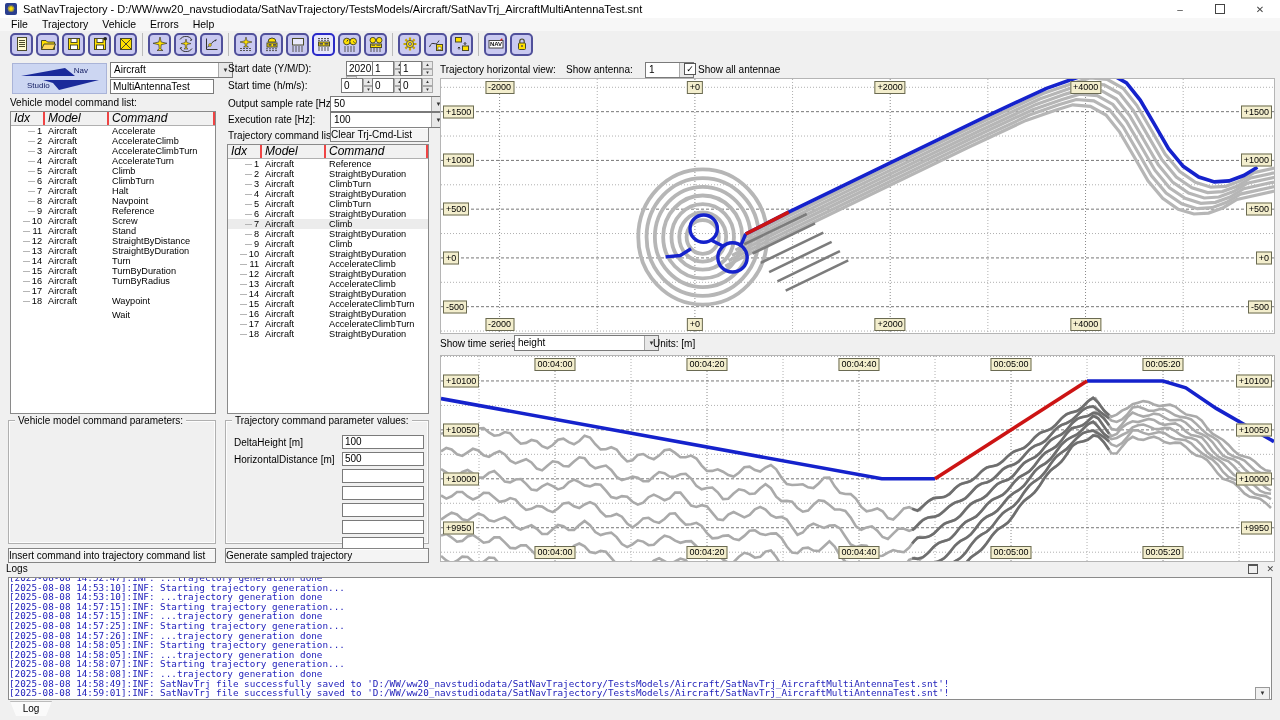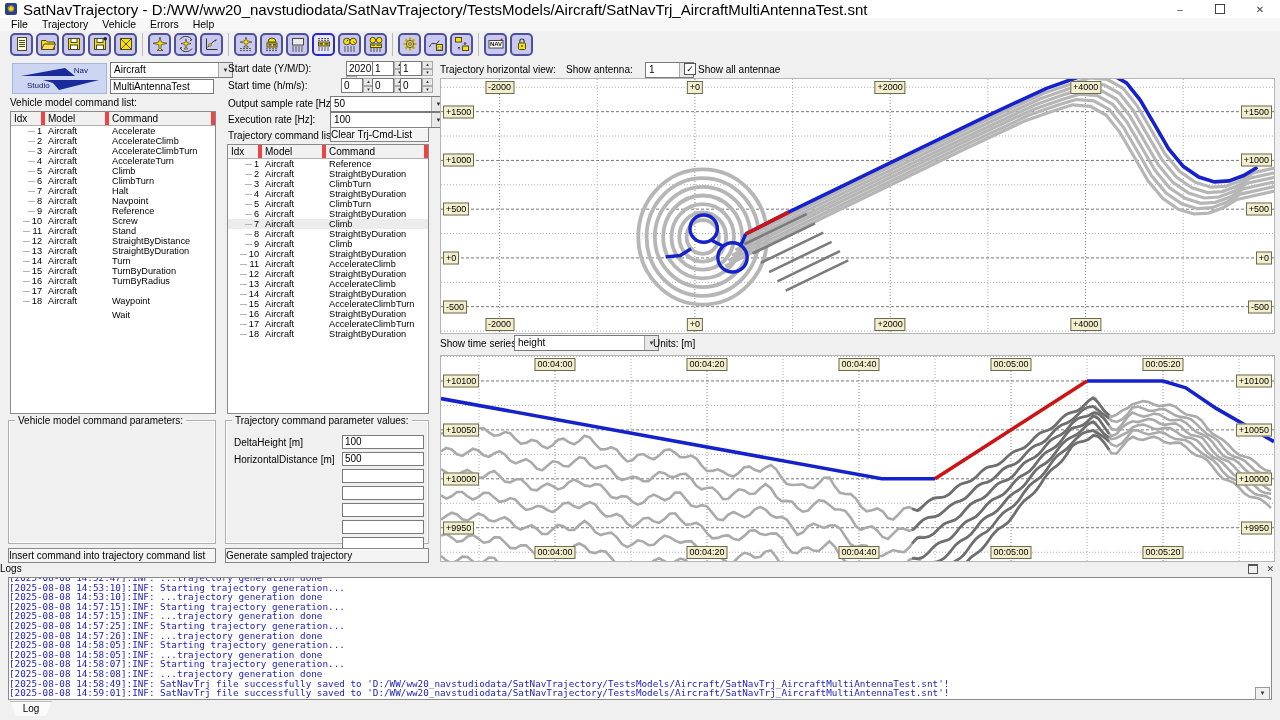--- a/index.html
+++ b/index.html
@@ -1,21 +1,21 @@
 <!DOCTYPE html>
 <html><head>
 <meta charset="utf-8">
 <style>
   html,body{margin:0;padding:0;background:#888;}
   #app{position:relative;width:1280px;height:720px;background:#f0f0f0;overflow:hidden;
        font-family:"Liberation Sans",sans-serif;font-size:10px;color:#000;}
   
   .titlebar{position:absolute;left:0;top:0;width:100%;height:18px;background:#ffffff;display:flex;align-items:center;border-bottom:1px solid #e4e4e4;}
   .appicon{width:12px;height:12px;margin:0 6px 0 5px;background:#2b3f8f;border-radius:2px;color:#ffe000;font-size:9px;line-height:12px;text-align:center;}
-  .title-text{font-size:15px;white-space:nowrap;}
+  .title-text{font-size:11px;white-space:nowrap;}
   .win-controls{margin-left:auto;display:flex;height:18px;}
   .win-btn{width:40px;height:18px;display:flex;align-items:center;justify-content:center;color:#444;font-size:10px;}
   .maxbox{width:8px;height:8px;border:1px solid #444;}
   
   .menubar{position:absolute;top:18px;left:0;width:100%;height:13px;background:#f7f7f7;display:flex;padding-left:4px;}
   .menu-item{padding:0 7px;line-height:13px;font-size:10.5px;}
   
   .toolbar{position:absolute;top:31px;left:0;width:100%;height:27px;display:flex;align-items:center;padding-left:5px;background:#f0f0f0;}
   .tb-group{display:flex;gap:3px;align-items:center;padding:0 5px;border-right:1px solid #bbb;}
   .tb-group:last-child{border-right:none;}
@@ -28,36 +28,36 @@
   .dd .arr{position:absolute;right:0;top:0;bottom:0;width:13px;background:#e8e8e8;border-left:1px solid #aaa;display:flex;align-items:center;justify-content:center;font-size:6px;color:#333;}
   .spin{position:absolute;display:flex;}
   .spin .sval{background:#fff;border:1px solid #7a7a7a;height:13px;line-height:13px;padding:0 2px;font-size:10px;}
   .spin .sbtns{width:11px;display:flex;flex-direction:column;}
   .spin .sb{flex:1;background:#e8e8e8;border:1px solid #aaa;font-size:4.5px;line-height:5px;text-align:center;color:#333;}
   .btn{position:absolute;background:#f4f4f4;border:1px solid #858585;box-shadow:inset 1px 1px 0 #fff;font-size:10px;text-align:left;}
   .checkbox{position:absolute;width:10px;height:10px;background:#fff;border:1px solid #555;font-size:9px;line-height:10px;text-align:center;}
   
   .listbox{position:absolute;background:#fff;border:1px solid #8a8a8a;overflow:hidden;}
   .lb-head{display:flex;height:13px;background:#f1f1f1;border-bottom:1px solid #b0b0b0;}
-  .lb-hcell{border-right:4px solid #ef4444;padding:0 3px;font-size:10px;line-height:13px;box-sizing:border-box;}
+  .lb-hcell{border-right:2px solid #ef4444;padding:0 3px;font-size:12px;line-height:13px;box-sizing:border-box;font-style:italic;}
   .lb-row{display:flex;height:10px;align-items:center;font-size:9.2px;}
   .lb-row.selected{background:#ececec;}
   .cell{padding:0 3px;box-sizing:border-box;white-space:nowrap;overflow:hidden;line-height:10px;}
   .c-idx{width:34px;text-align:right;}
   .c-model{width:64px;}
   .branch{display:inline-block;width:7px;height:1px;background:#b5b5b5;vertical-align:middle;margin-right:2px;}
   
   .group{position:absolute;border:1px solid #b0b0b0;box-shadow:inset 0 0 0 1px #fdfdfd;}
   .legend{position:absolute;top:-6px;left:6px;background:#f0f0f0;padding:0 3px;font-size:10px;white-space:nowrap;}
   
   .plot{position:absolute;background:#fff;border:1px solid #b5b5b5;}
   .plot svg{position:absolute;left:0;top:0;}
   .tick{position:absolute;background:#f3eecd;border:1px solid #6a6a52;font-size:9px;line-height:11px;padding:0 2px;white-space:nowrap;z-index:3;}
   
-  .loghead{position:absolute;left:0;top:563px;width:100%;height:13px;font-size:10px;box-sizing:border-box;}
+  .loghead{position:absolute;left:0;top:563px;width:100%;height:13px;font-size:10px;padding-left:6px;box-sizing:border-box;}
   .loghead-icons{position:absolute;right:6px;top:564px;display:flex;gap:8px;align-items:center;}
   .float-ic{width:8px;height:7px;border:1px solid #555;border-top-width:2px;}
   .logbox{position:absolute;left:8px;top:577px;width:1264px;height:123px;background:#fff;border:1px solid #8a8a8a;overflow:hidden;box-sizing:border-box;}
   .logline{font-family:"DejaVu Sans Mono","Liberation Mono",monospace;font-size:9.3px;line-height:9.6px;color:#2323bb;white-space:pre;}
   .scroll-arrow{position:absolute;right:10px;top:687px;width:13px;height:11px;background:#f0f0f0;border:1px solid #999;font-size:6px;line-height:10px;text-align:center;color:#333;z-index:4;}
   .logtab{position:absolute;left:10px;top:701px;width:42px;height:14px;background:#fafafa;clip-path:polygon(0 0,100% 0,calc(100% - 6px) 100%,6px 100%);text-align:center;font-size:10px;line-height:14px;border-top:1px solid #bbb;}
   .logo{position:absolute;left:12px;top:63px;width:93px;height:29px;background:#ccd6f2;border:1px solid #aab4d8;overflow:hidden;}
   .logo .t1{position:absolute;right:18px;top:2px;font-size:8px;color:#101a60;}
   .logo .t2{position:absolute;left:14px;bottom:3px;font-size:8px;color:#101a60;}
   .logo svg{position:absolute;left:0;top:0;}

